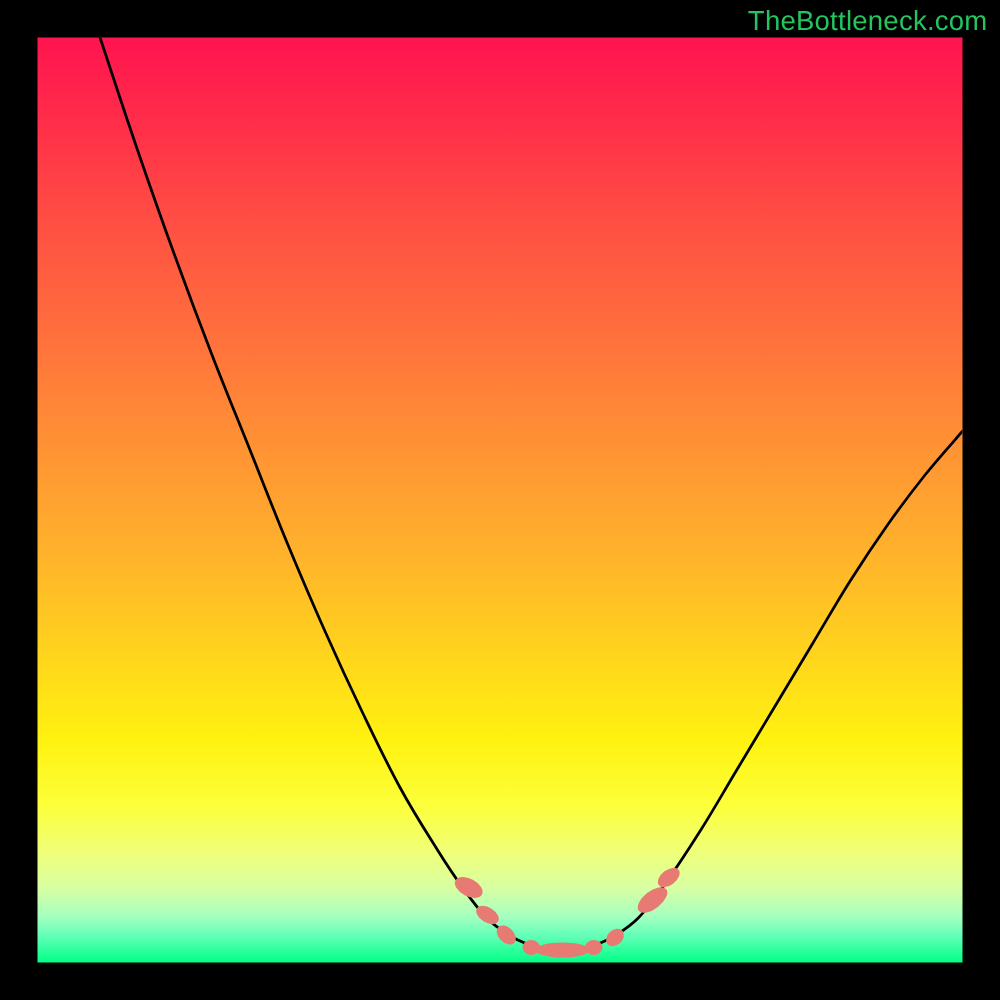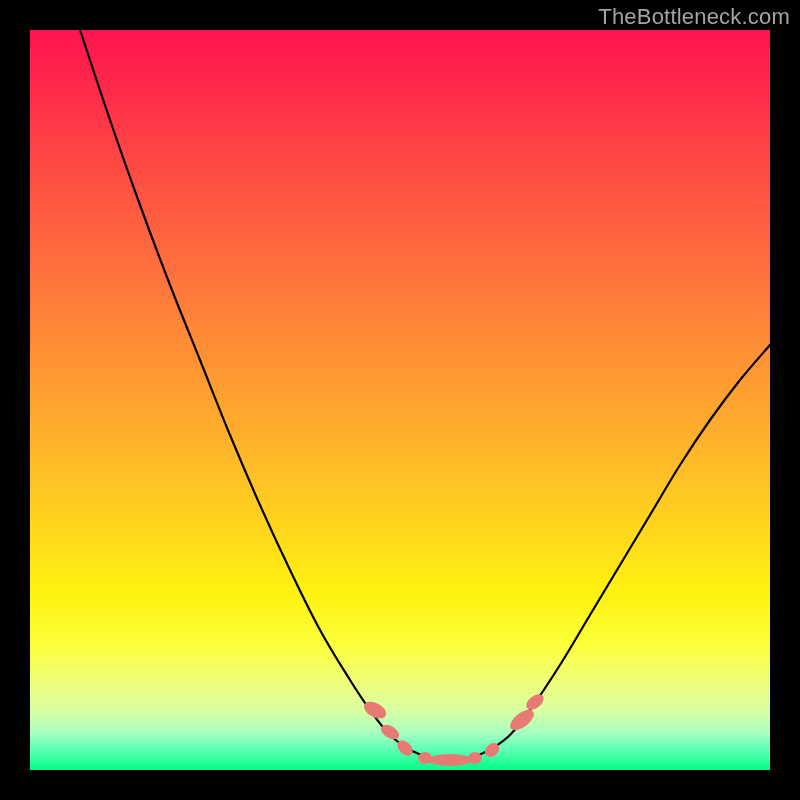--- a/index.html
+++ b/index.html
@@ -33,21 +33,21 @@
       #a6ffc0 95%,
       #66ffb8 97%,
       #34ffa0 98.5%,
       #00ff85 100%
     );
   }
   .watermark {
     position: absolute;
     top: 4px;
     right: 10px;
-    color: #a3a3a3;
+    color: #22c55e;
     font-size: 22px;
     font-weight: 400;
     letter-spacing: 0.2px;
     user-select: none;
   }
   svg.curve {
     position: absolute;
     left: 0;
     top: 0;
     width: 740px;

